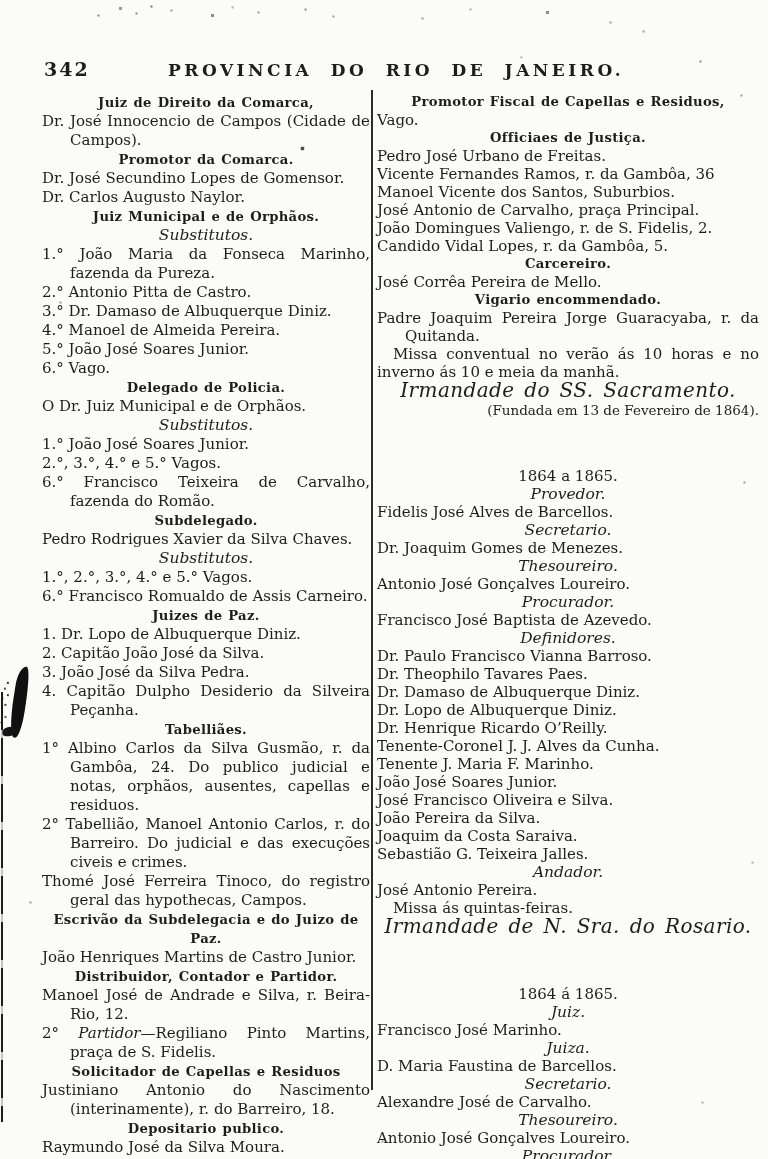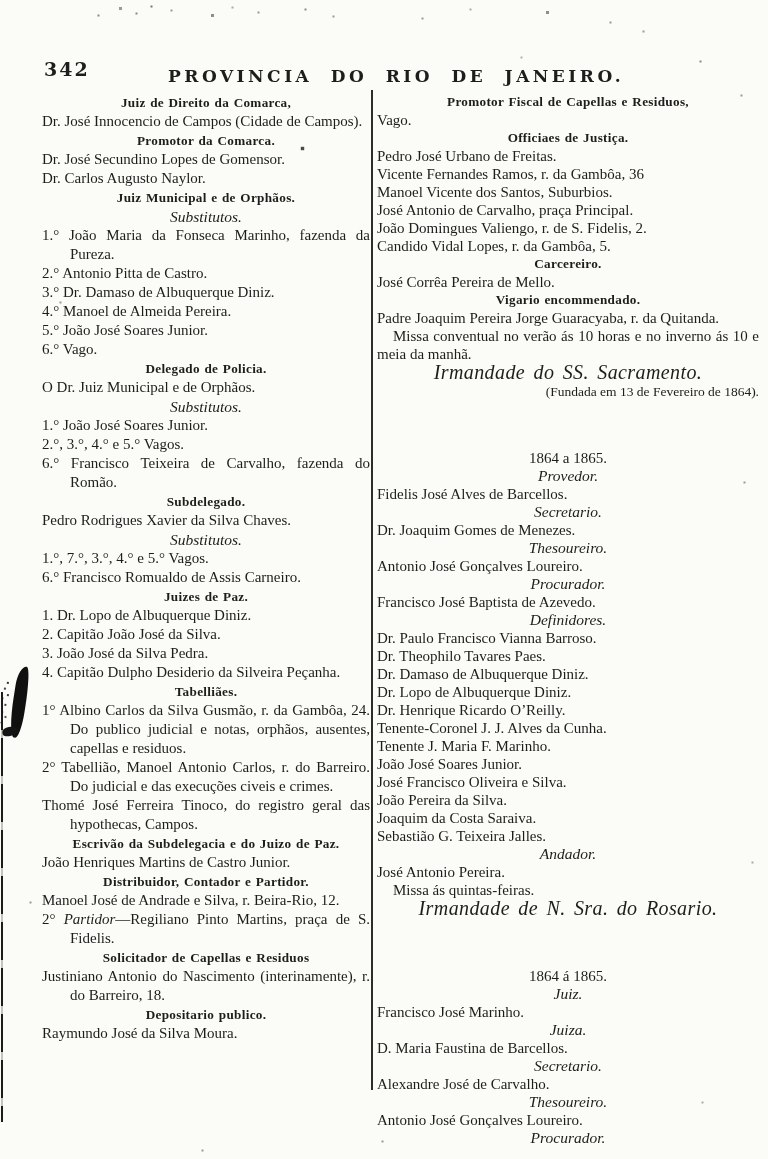--- a/index.html
+++ b/index.html
@@ -8,25 +8,25 @@
     background:var(--paper,#fbfbf8);
     font-family:"DejaVu Serif","Liberation Serif",serif;
     color:var(--ink,#1d1d1b);
     -webkit-font-smoothing:antialiased;
   }
   .page-number{
     position:absolute;left:44px;top:58px;
     font-size:19px;font-weight:700;letter-spacing:2px;
   }
   .page-title{
-    position:absolute;left:168px;top:66px;width:420px;
+    position:absolute;left:168px;top:60px;width:420px;
     font-size:17px;font-weight:700;letter-spacing:3.5px;word-spacing:9px;
     white-space:nowrap;
   }
-  .col{position:absolute;top:93px;font-size:15px;font-family:Liberation Serif, serif;}
+  .col{position:absolute;top:93px;font-size:15px;}
   .col-left{left:42px;width:328px;line-height:19px;}
   .col-right{left:377px;width:382px;line-height:18px;}
   .divider{
     position:absolute;left:371px;top:90px;width:2px;height:1000px;
     background:var(--divider,#2e2c28);
   }
   .ln{min-height:1em;}
   .h{
     font-weight:700;text-align:center;font-size:13.2px;
     letter-spacing:.3px;word-spacing:1px;padding:0 2px;
@@ -94,21 +94,21 @@
     <div class="ln p">6.° Vago.</div>
     <div class="ln h">Delegado de Policia.</div>
     <div class="ln p">O Dr. Juiz Municipal e de Orphãos.</div>
     <div class="ln i">Substitutos.</div>
     <div class="ln p">1.° João José Soares Junior.</div>
     <div class="ln p">2.°, 3.°, 4.° e 5.° Vagos.</div>
     <div class="ln p">6.° Francisco Teixeira de Carvalho, fazenda do Romão.</div>
     <div class="ln h">Subdelegado.</div>
     <div class="ln p">Pedro Rodrigues Xavier da Silva Chaves.</div>
     <div class="ln i">Substitutos.</div>
-    <div class="ln p">1.°, 7.°, 3.°, 4.° e 5.° Vagos.</div>
+    <div class="ln p">1.°, 2.°, 3.°, 4.° e 5.° Vagos.</div>
     <div class="ln p">6.° Francisco Romualdo de Assis Carneiro.</div>
     <div class="ln h">Juizes de Paz.</div>
     <div class="ln p">1.  Dr. Lopo de Albuquerque Diniz.</div>
     <div class="ln p">2.  Capitão João José da Silva.</div>
     <div class="ln p">3.  João José da Silva Pedra.</div>
     <div class="ln p">4.  Capitão Dulpho Desiderio da Silveira Peçanha.</div>
     <div class="ln h">Tabelliães.</div>
     <div class="ln p">1° Albino Carlos da Silva Gusmão, r. da Gambôa, 24. Do publico judicial e notas, orphãos, ausentes, capellas e residuos.</div>
     <div class="ln p">2° Tabellião, Manoel Antonio Carlos, r. do Barreiro. Do judicial e das execuções civeis e crimes.</div>
     <div class="ln p">Thomé José Ferreira Tinoco, do registro geral das hypothecas, Campos.</div>

